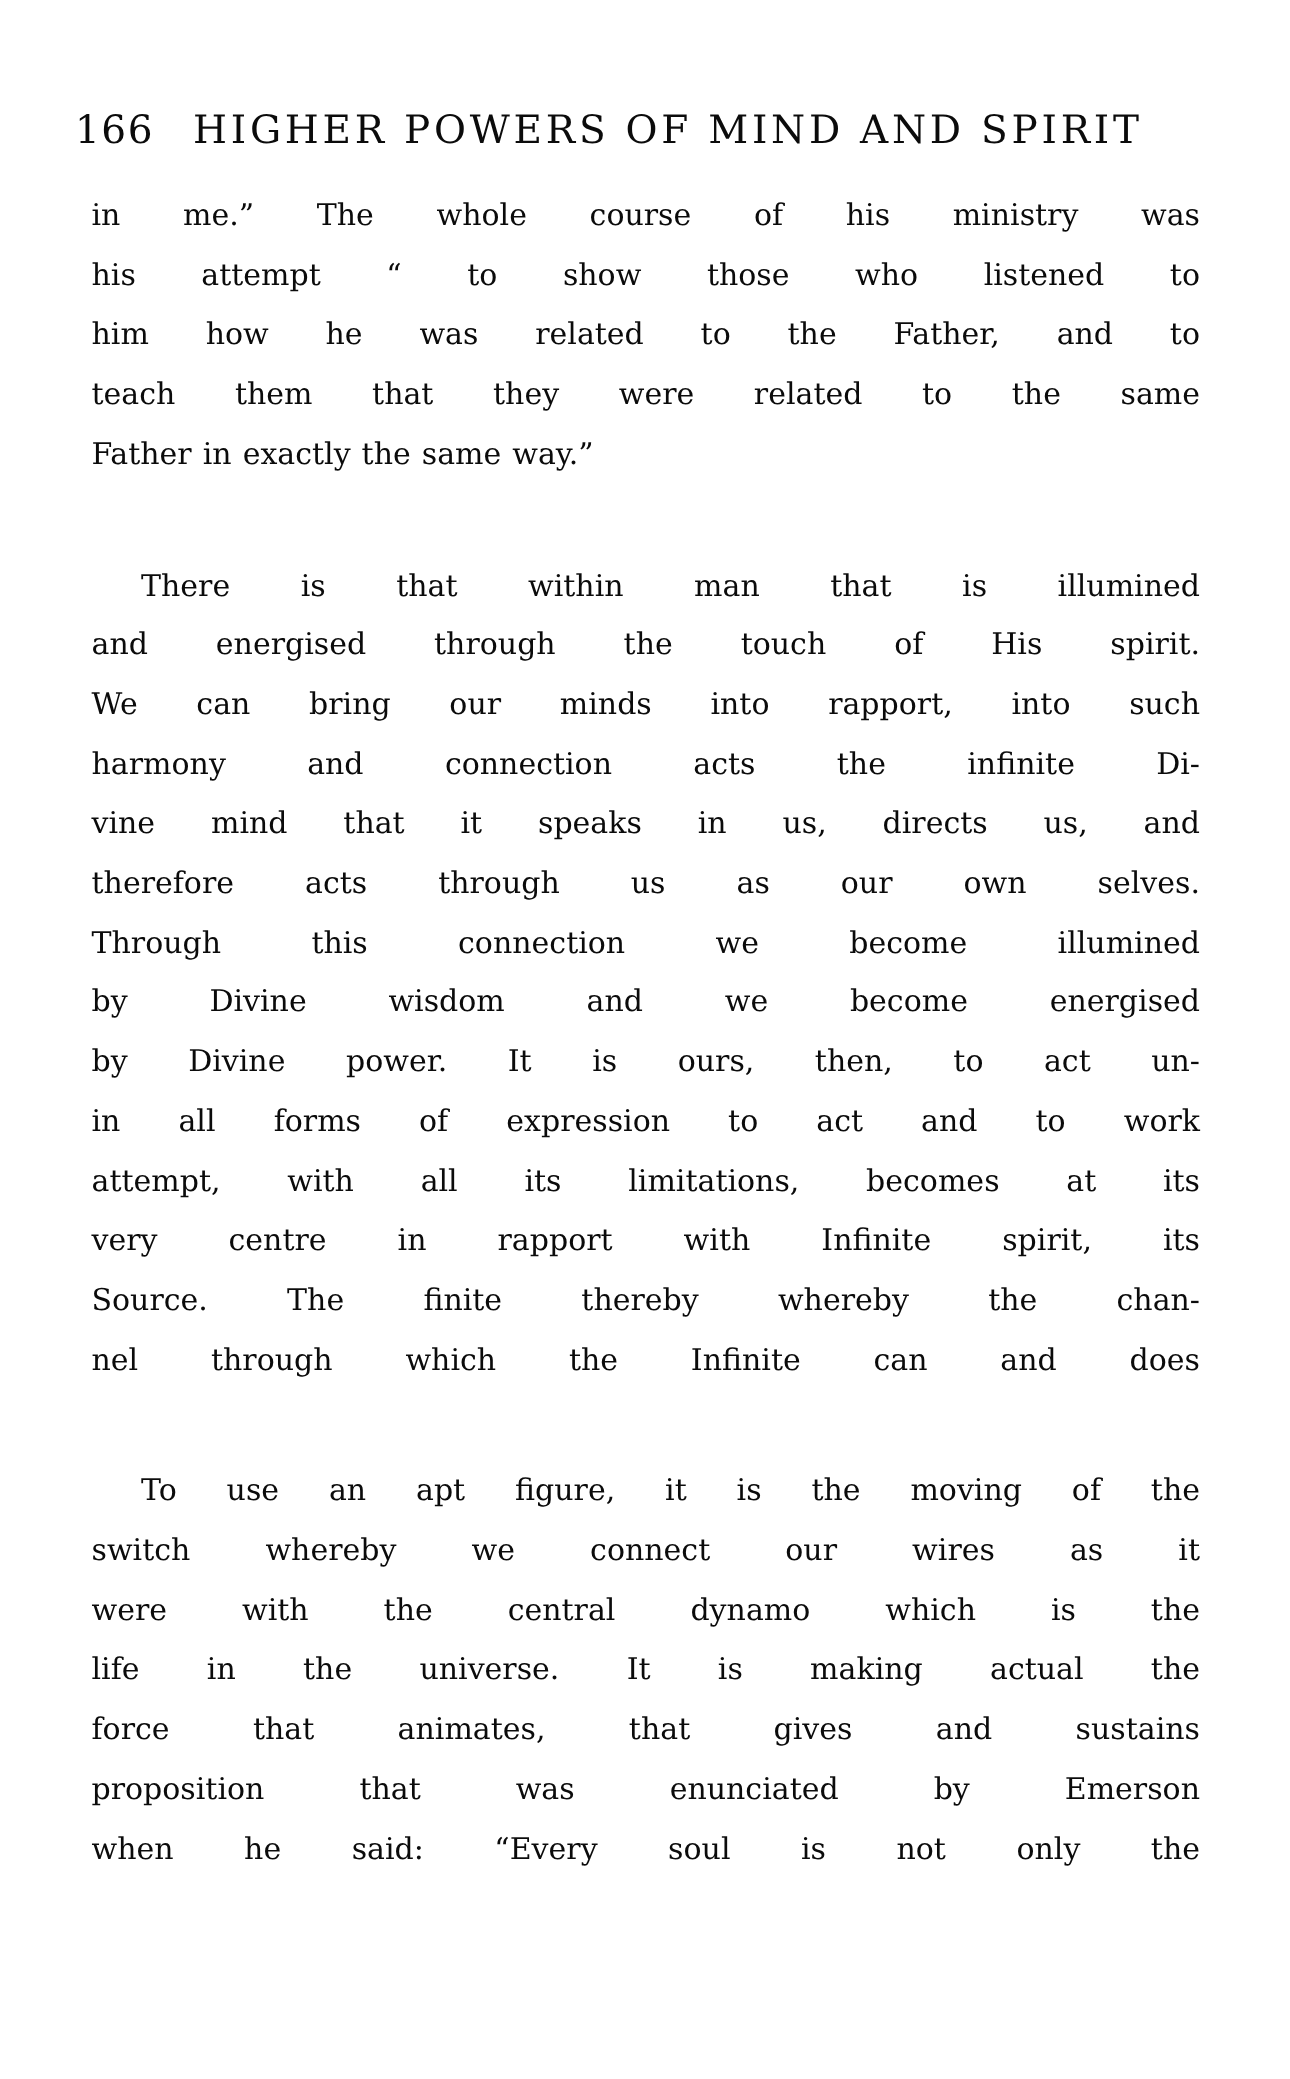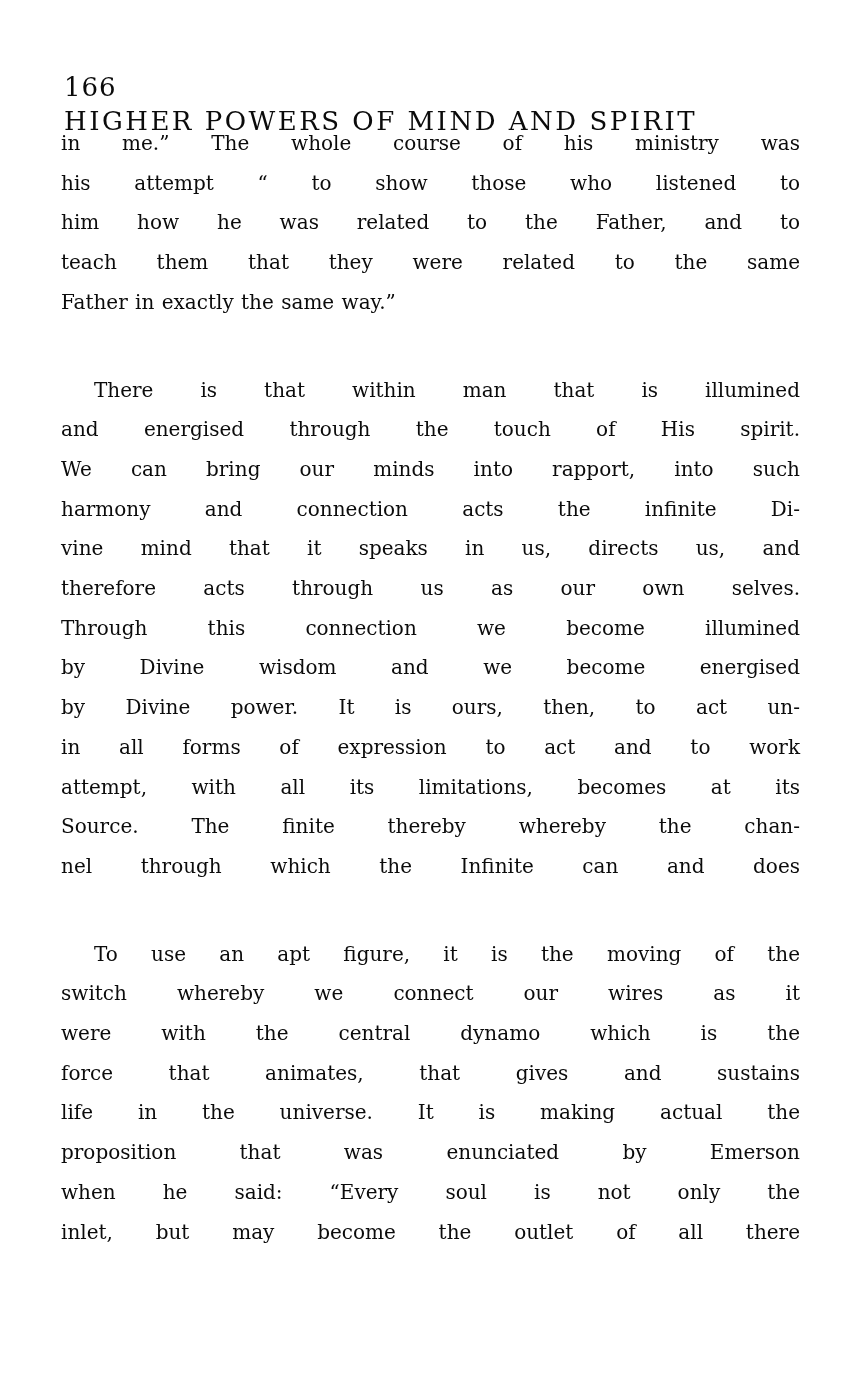--- a/index.html
+++ b/index.html
@@ -12,36 +12,34 @@
     width: 860px;
     height: 1386px;
     background: #ffffff;
     color: #0b0b0b;
     font-family: "DejaVu Serif", "Liberation Serif", serif;
     overflow: hidden;
   }
   .running-head {
     position: absolute;
     top: 70px;
-    left: 64px;
+    left: 50px;
     width: 739px;
     display: flex;
     align-items: baseline;
     font-size: 26px;
     line-height: 34px;
     white-space: nowrap;
-    flex-direction: column;
   }
   .folio {
     letter-spacing: 1px;
     margin-right: 26px;
   }
   .running-title {
     flex: 1;
-    text-align: center;
     letter-spacing: 2.5px;
   }
   .page-body {
     position: absolute;
     top: 124px;
     left: 61px;
     width: 739px;
   }
   .line {
     font-size: 20px;
@@ -80,27 +78,27 @@
         <div class="line">and energised through the touch of His spirit.</div>
         <div class="line">We can bring our minds into rapport, into such</div>
         <div class="line">harmony and connection acts the infinite Di-</div>
         <div class="line">vine mind that it speaks in us, directs us, and</div>
         <div class="line">therefore acts through us as our own selves.</div>
         <div class="line">Through this connection we become illumined</div>
         <div class="line">by Divine wisdom and we become energised</div>
         <div class="line">by Divine power.  It is ours, then, to act un-</div>
         <div class="line">in all forms of expression to act and to work</div>
         <div class="line">attempt, with all its limitations, becomes at its</div>
+        <div class="line">very centre in rapport with Infinite spirit, its</div>
         <div class="line">Source.  The finite thereby whereby the chan-</div>
         <div class="line">nel through which the Infinite can and does</div>
       </div>
       <div>
         <div class="line indent">To use an apt figure, it is the moving of the</div>
         <div class="line">switch whereby we connect our wires as it</div>
         <div class="line">were with the central dynamo which is the</div>
+        <div class="line">life in the universe.  It is making actual the</div>
         <div class="line">force that animates, that gives and sustains</div>
-        <div class="line">life in the universe.  It is making actual the</div>
         <div class="line">proposition that was enunciated by Emerson</div>
         <div class="line">when he said: “Every soul is not only the</div>
-        <div class="line">inlet, but may become the outlet of all there</div>
       </div>
     </div>
 </div>
 
 </body></html>

